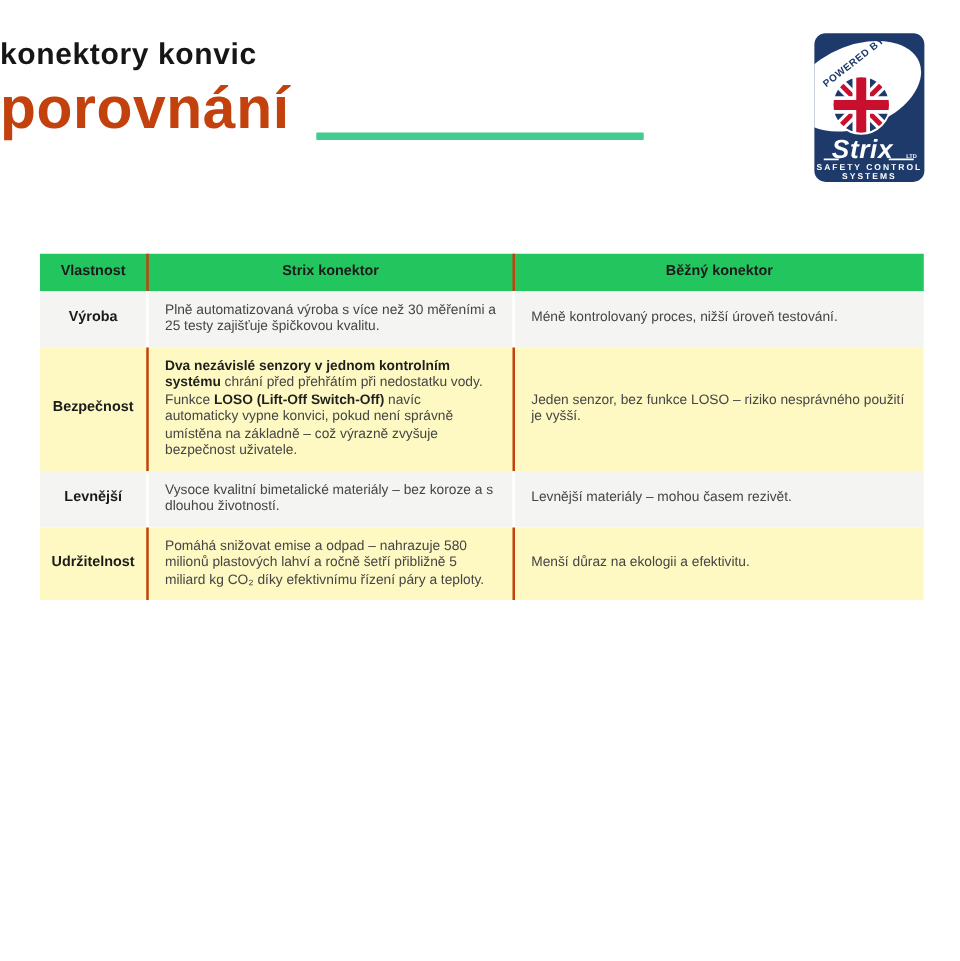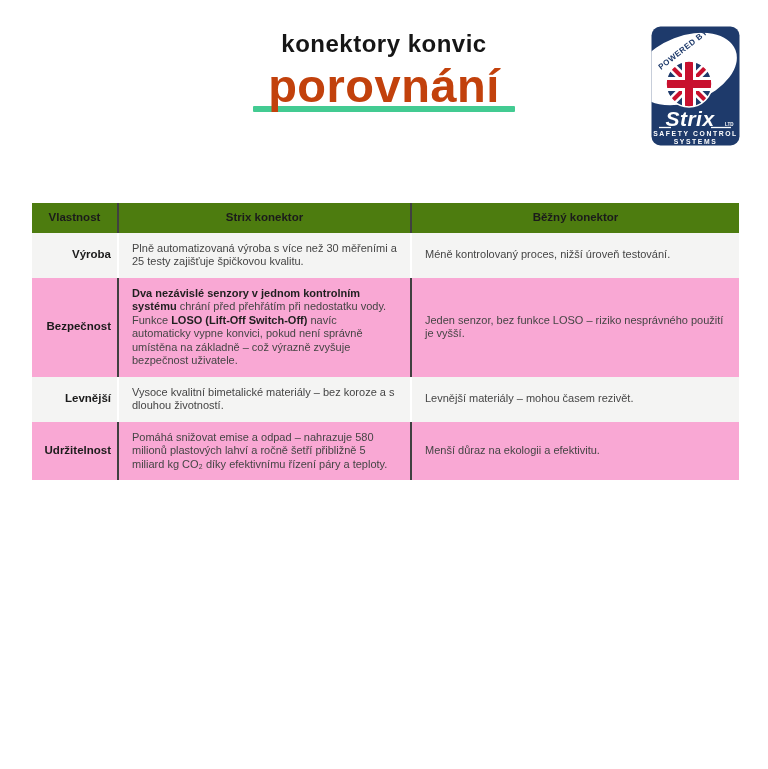--- a/index.html
+++ b/index.html
@@ -6,21 +6,21 @@
   html, body { width: 768px; height: 769px; }
   body {
     background: #ffffff;
     font-family: "Liberation Sans", "DejaVu Sans", sans-serif;
     color: #3f3f3f;
     overflow: hidden;
     position: relative;
   }
 
   
-  .header { padding-top: 30px; text-align: center; }
+  .header { padding-top: 30px; text-align: left; }
   .title-small {
     font-size: 24px;
     font-weight: 700;
     color: #161616;
     letter-spacing: 0.5px;
   }
   .title-big {
     font-size: 47px;
     font-weight: 700;
     color: #c2410c;
@@ -64,35 +64,35 @@
     font-size: 11px;
     line-height: 13.5px;
     text-align: left;
   }
   thead th {
     font-weight: 700;
     color: #1b1b1b;
     text-align: center;
     padding: 8px 6px;
     font-size: 11.5px;
-    background: #4d7c0f;
+    background: #22c55e;
   }
   td.label-cell {
     font-weight: 700;
     color: #1b1b1b;
-    text-align: right;
+    text-align: center;
     font-size: 11.5px;
     padding: 8px 6px;
   }
   td.text-cell { padding: 9px 13px; color: #454545; }
   td.text-cell b { color: #1f1f1f; }
-  thead th + th, td + td { border-left: 2px solid #404040; }
+  thead th + th, td + td { border-left: 2px solid #c2410c; }
   tr.stripe td { background: #f4f4f3; }
   tr.stripe td + td { border-left-color: #ffffff; }
-  tr.plain td { background: #f9a8d4; }
+  tr.plain td { background: #fef9c3; }
 </style>
 </head>
 <body>
 
 <div class="header">
   <div class="title-small">konektory konvic</div>
   <div class="title-big">porovnání</div>
   <div class="title-underline" id="underline" style="background: rgb(67, 203, 146);"></div>
 </div>
 

